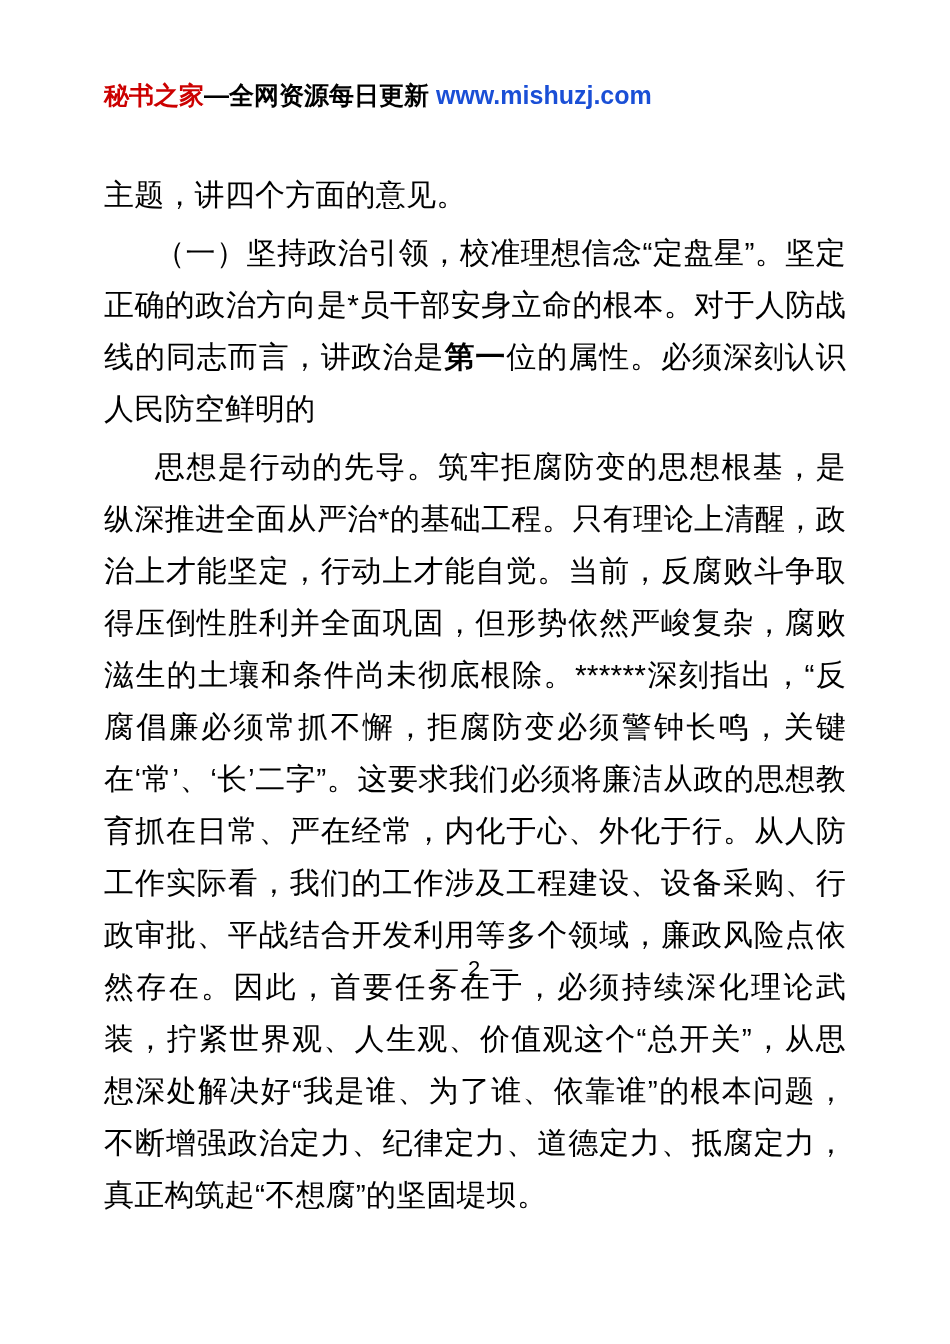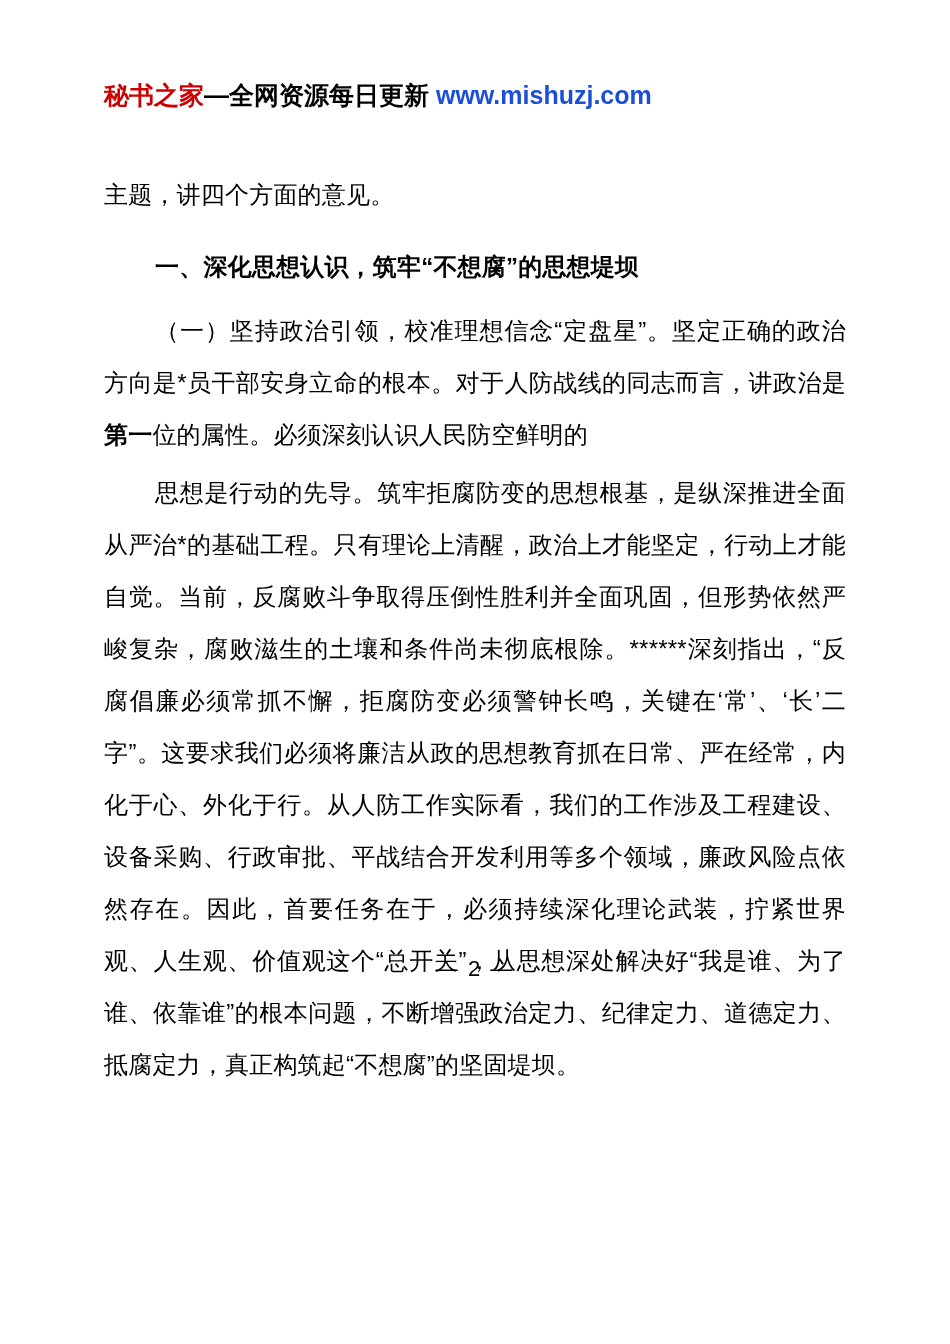--- a/index.html
+++ b/index.html
@@ -35,21 +35,21 @@
   }
   .watermark .tagline {
     color: #000000;
     font-weight: bold;
   }
   .watermark .url {
     color: #1a4fd6;
     font-weight: bold;
   }
   .doc-body {
-    font-size: 24px;
+    font-size: 30px;
     line-height: 52px;
     text-align: justify;
     text-justify: inter-ideograph;
     letter-spacing: 0.2px;
   }
   .para {
     margin: 0 0 6px 0;
     text-indent: 0;
   }
   .para.indent {
@@ -79,21 +79,20 @@
 <div class="page">
 
   <div class="watermark">
     <span class="brand">秘书之家</span><span class="tagline">—全网资源每日更新 </span><span class="url">www.mishuzj.com</span>
   </div>
 
   <div class="doc-body">
 
     <p class="para">主题，讲四个方面的意见。</p>
 
-    <p class="heading">一、深化思想认识，筑牢“不想腐”的思想堤坝</p>
 
     <p class="para indent"><span>（一）坚持政治引领，校准理想信念“定盘星”。坚定正确的政治方向是*员干部安身立命的根本。对于人防战线的同志而言，讲政治是</span><span class="bold-inline">第一</span><span>位的属性。必须深刻认识人民防空鲜明的</span></p>
 
     <p class="para indent">思想是行动的先导。筑牢拒腐防变的思想根基，是纵深推进全面从严治*的基础工程。只有理论上清醒，政治上才能坚定，行动上才能自觉。当前，反腐败斗争取得压倒性胜利并全面巩固，但形势依然严峻复杂，腐败滋生的土壤和条件尚未彻底根除。******深刻指出，“反腐倡廉必须常抓不懈，拒腐防变必须警钟长鸣，关键在‘常’、‘长’二字”。这要求我们必须将廉洁从政的思想教育抓在日常、严在经常，内化于心、外化于行。从人防工作实际看，我们的工作涉及工程建设、设备采购、行政审批、平战结合开发利用等多个领域，廉政风险点依然存在。因此，首要任务在于，必须持续深化理论武装，拧紧世界观、人生观、价值观这个“总开关”，从思想深处解决好“我是谁、为了谁、依靠谁”的根本问题，不断增强政治定力、纪律定力、道德定力、抵腐定力，真正构筑起“不想腐”的坚固堤坝。</p>
 
   </div>
 
   <div class="page-number">— 2 —</div>
 
 </div>

